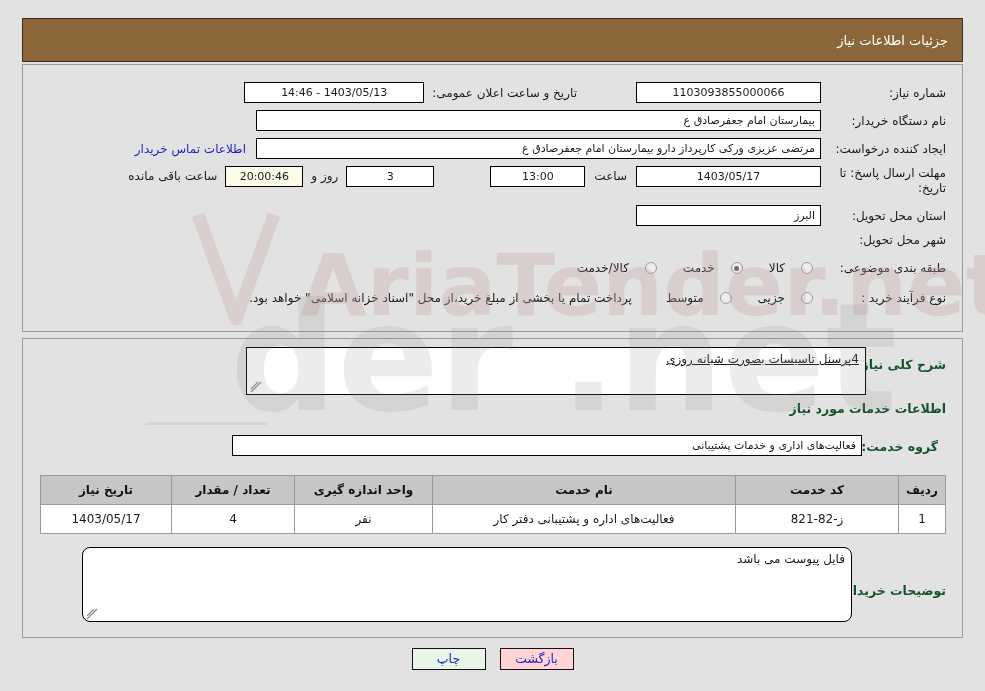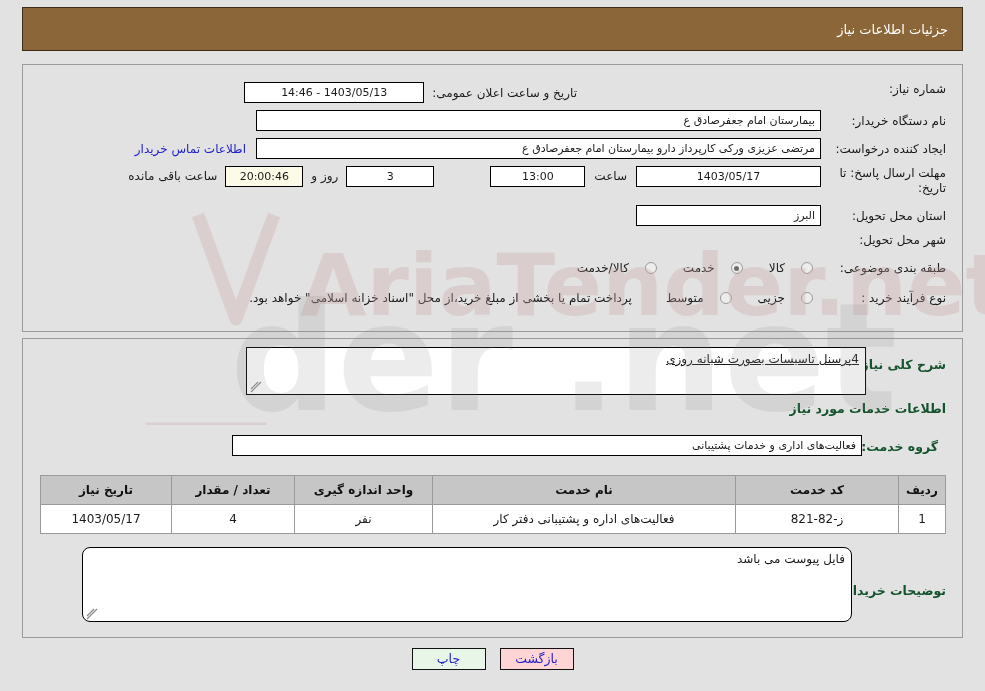--- a/index.html
+++ b/index.html
@@ -24,21 +24,21 @@
     left: 0; top: 195px;
     width: 985px; height: 230px;
     pointer-events: none;
     z-index: 3;
     opacity: 1;
   }
 
   
   .titlebar {
     position: absolute;
-    left: 22px; top: 7px;
+    left: 22px; top: 18px;
     width: 941px; height: 44px;
     background: #8b6639;
     border: 1px solid #3d2c17;
     box-sizing: border-box;
     color: #ffffff;
     display: flex;
     align-items: center;
     justify-content: flex-start;
     padding: 0 14px;
     z-index: 1;
@@ -214,20 +214,21 @@
 </svg>
 
 <div class="titlebar">
   <span class="ttl">جزئیات اطلاعات نیاز</span>
 </div>
 
 <div class="panel" id="panel-top">
 
   <div class="row" style="top:17px; right:16px;">
     <span class="lbl lbl-r" style="width:115px;">شماره نیاز:</span>
+    <span class="fld center" style="width:185px; margin-right:10px;">1103093855000066</span>
   </div>
   <div class="row" style="top:17px; right:385px;">
     <span class="lbl" style="margin-left:8px;">تاریخ و ساعت اعلان عمومی:</span>
     <span class="fld center" style="width:180px;">1403/05/13 - 14:46</span>
   </div>
 
   <div class="row" style="top:45px; right:16px;">
     <span class="lbl lbl-r" style="width:115px;">نام دستگاه خریدار:</span>
     <span class="fld right" style="width:565px; margin-right:10px;">بیمارستان امام جعفرصادق ع</span>
   </div>

